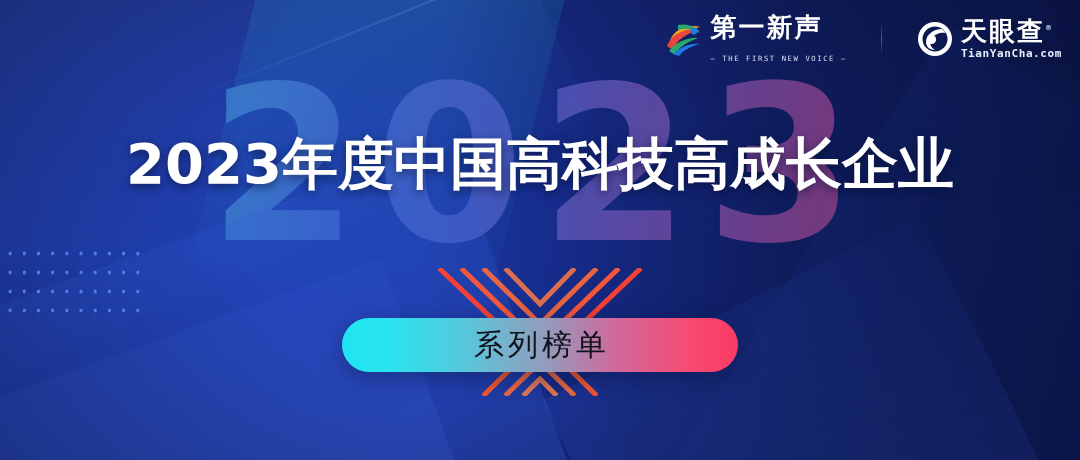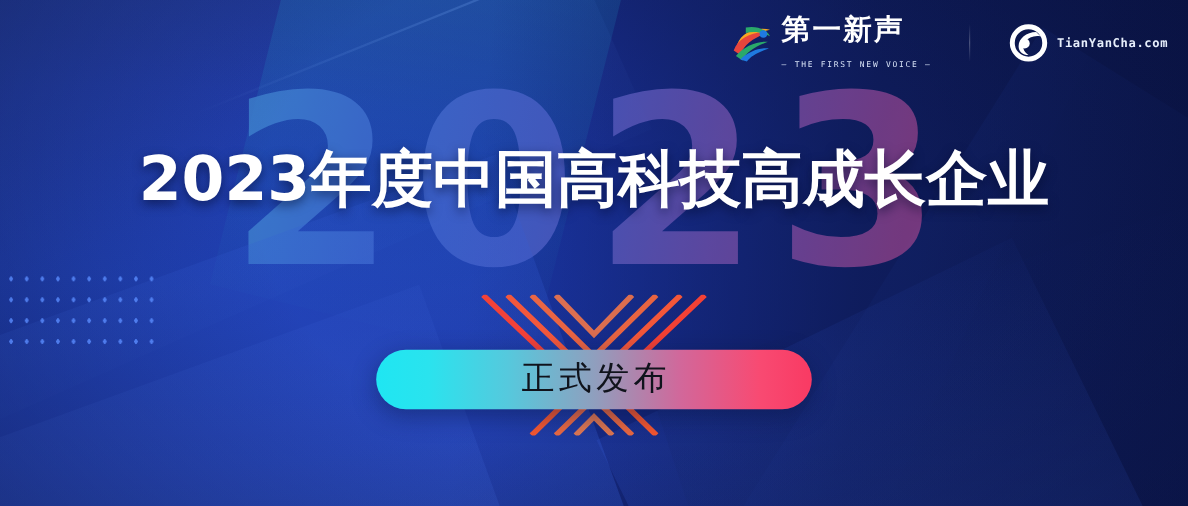--- a/index.html
+++ b/index.html
@@ -301,27 +301,28 @@
 
     <div class="logo-divider"></div>
 
     <div class="logo">
       <svg class="logo-mark" width="38" height="38" viewBox="0 0 38 38">
         <path d="M19 2 A17 17 0 1 0 19 36 A17 17 0 1 0 19 2 Z M19 6.5 A12.5 12.5 0 1 1 19 31.5 A12.5 12.5 0 1 1 19 6.5 Z" fill="#ffffff"></path>
         <path d="M26 9 C17 9, 10 15, 10 22 C10 27, 14 30, 19 30 C14 27, 13 22, 16 18 C19 14, 24 12, 30 13 Z" fill="#ffffff"></path>
         <circle cx="15.5" cy="19.5" r="4.6" fill="#ffffff"></circle>
       </svg>
       <div class="logo-text">
+        <div class="logo-cn"><span>天眼查</span><span class="tm">®</span></div>
         <div class="logo-en-2">TianYanCha.com</div>
       </div>
     </div>
 
   </div>
 
   <div class="headline">
     <div class="headline-l1">2023年度中国高科技高成长企业</div>
   </div>
 
   <div class="cta">
-    <span class="cta-label">正式发布</span>
+    <span class="cta-label">系列榜单</span>
   </div>
 
 </div>
 
 </body></html>

